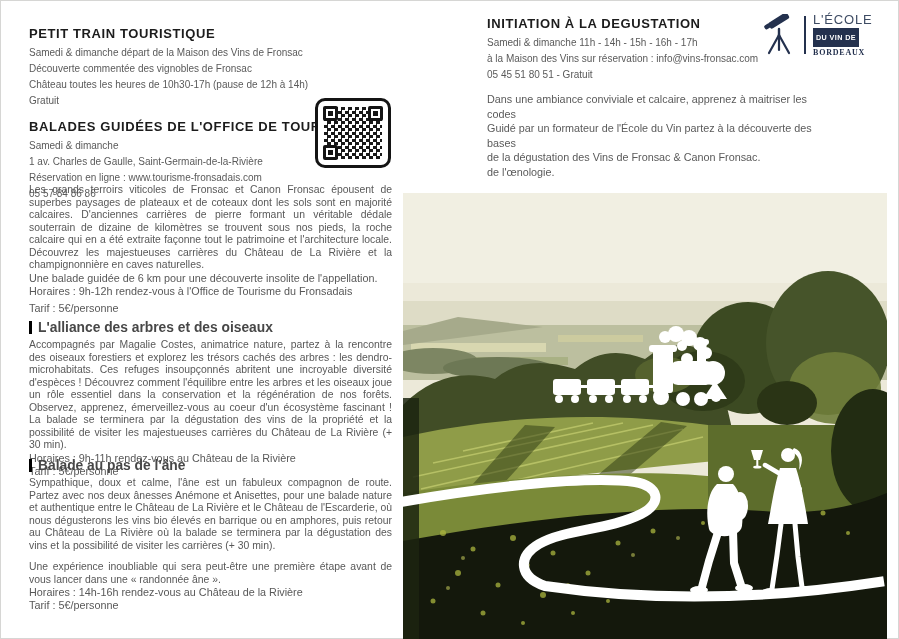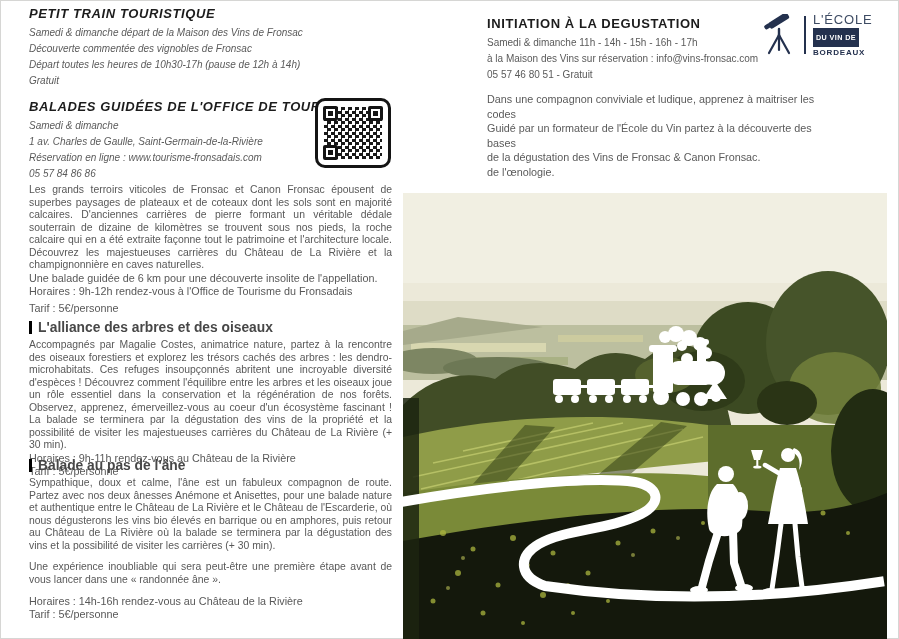--- a/index.html
+++ b/index.html
@@ -11,21 +11,21 @@
 
   
   .block-title{font-size:13px;font-weight:bold;color:#1c1c1c;letter-spacing:.6px;margin:0 0 4px 0;}
   .line{font-size:10px;color:#5a5a5a;line-height:16px;}
   .sec-title{font-size:13.8px;color:#474747;margin:0 0 4px 0;display:flex;align-items:center;}
   .sec-bar{display:inline-block;width:3px;height:13px;background:#000;margin-right:6px;}
   .body-par{font-size:10.4px;color:#585858;line-height:12.5px;text-align:justify;margin:0;}
   .meta{font-size:10.8px;color:#585858;line-height:13px;}
 
   
-  .left-col{position:absolute;left:28px;top:5px;width:363px;font-style:italic;}
+  .left-col{position:absolute;left:28px;top:25px;width:363px;}
   .sec{position:absolute;left:28px;width:363px;}
   .sec1{top:183px;} .sec2{top:319px;} .sec3{top:457px;}
 
   .right-head{position:absolute;left:486px;top:15px;width:300px;}
   .right-intro{position:absolute;left:486px;top:91px;width:330px;}
   .right-intro .line{font-size:10.8px;line-height:14.6px;}
 
   
   .qr{position:absolute;left:314px;top:97px;width:76px;height:70px;box-sizing:border-box;
       border:3px solid #141414;border-radius:10px;background:#fff;padding:6px;}
@@ -36,36 +36,36 @@
       border-radius:2px;box-sizing:border-box;}
   .finder::after{content:"";position:absolute;left:2px;top:2px;width:5px;height:5px;background:#141414;}
   .f-tl{left:-1px;top:-1px;} .f-tr{right:-1px;top:-1px;} .f-bl{left:-1px;bottom:-1px;}
 
   
   .logo{position:absolute;left:760px;top:12px;display:flex;align-items:center;gap:7px;}
   .logo-divider{width:2px;height:38px;background:#24314e;}
   .logo-text{display:flex;flex-direction:column;align-items:flex-start;line-height:1;}
   .logo-l1{font-size:13px;color:#3d4b63;letter-spacing:.8px;margin-bottom:2px;}
   .logo-l2{font-size:7.2px;font-weight:bold;color:#ffffff;background:#24314e;padding:6px 3px;letter-spacing:.4px;}
-  .logo-l3{font-size:8px;font-weight:bold;color:#24314e;letter-spacing:.8px;margin-top:1.5px;}
+  .logo-l3{font-size:8px;font-weight:bold;color:#24314e;letter-spacing:.8px;margin-top:1.5px;font-family:Liberation Serif, serif;}
 
   
   .photo{position:absolute;left:402px;top:192px;width:484px;height:447px;overflow:hidden;background:#ece9d9;}
   .photo svg{display:block;}
 </style>
 </head>
 <body>
 
 <div class="page">
 
   <div class="left-col">
     <h2 class="block-title">PETIT TRAIN TOURISTIQUE</h2>
     <div class="line">Samedi &amp; dimanche départ de la Maison des Vins de Fronsac</div>
     <div class="line">Découverte commentée des vignobles de Fronsac</div>
-    <div class="line">Départ toutes les heures de 10h30-17h (pause de 12h à 14h)</div>
+    <div class="line">Château toutes les heures de 10h30-17h (pause de 12h à 14h)</div>
     <div class="line">Gratuit</div>
 
     <h2 class="block-title" style="margin-top:10px;">BALADES GUIDÉES DE L'OFFICE DE TOURISME</h2>
     <div class="line">Samedi &amp; dimanche</div>
     <div class="line">1 av. Charles de Gaulle, Saint-Germain-de-la-Rivière</div>
     <div class="line">Réservation en ligne : www.tourisme-fronsadais.com</div>
     <div class="line">05 57 84 86 86</div>
   </div>
 
   <div class="qr">
@@ -93,29 +93,29 @@
     <div class="meta">Tarif : 5€/personne</div>
   </div>
 
   <div class="sec sec3">
     <h3 class="sec-title">
       <span class="sec-bar"></span>
       <span>Balade au pas de l'âne</span>
     </h3>
     <p class="body-par">Sympathique, doux et calme, l'âne est un fabuleux compagnon de route. Partez avec nos deux ânesses Anémone et Anisettes, pour une balade nature et authentique entre le Château de La Rivière et le Château de l'Escarderie, où nous dégusterons les vins bio élevés en barrique ou en amphores, puis retour au Château de La Rivière où la balade se terminera par la dégustation des vins et la possibilité de visiter les carrières (+ 30 min).</p>
     <p class="body-par" style="margin-top:9px;">Une expérience inoubliable qui sera peut-être une première étape avant de vous lancer dans une « randonnée âne ».</p>
-    <div class="meta" style="margin-top:9px;">Horaires : 14h-16h rendez-vous au Château de la Rivière</div>
+    <div class="meta" style="">Horaires : 14h-16h rendez-vous au Château de la Rivière</div>
     <div class="meta">Tarif : 5€/personne</div>
   </div>
 
   <div class="right-head">
     <h2 class="block-title">INITIATION À LA DEGUSTATION</h2>
     <div class="line">Samedi &amp; dimanche 11h - 14h - 15h - 16h - 17h</div>
     <div class="line">à la Maison des Vins sur réservation : info@vins-fronsac.com</div>
-    <div class="line">05 57 46 80 51 - Gratuit</div>
+    <div class="line">05 45 51 80 51 - Gratuit</div>
   </div>
 
   <div class="logo">
     <svg width="36" height="42" viewBox="0 0 36 42">
       <g fill="none" stroke="#24314e" stroke-linecap="round">
         <rect x="7" y="3" width="22" height="7" rx="2" fill="#24314e" stroke="none" transform="rotate(-32 18 7)"></rect>
         <rect x="3.5" y="10.5" width="6" height="4.5" rx="1.5" fill="#24314e" stroke="none" transform="rotate(-32 6 13)"></rect>
         <line x1="18" y1="15" x2="18" y2="22" stroke-width="2.4"></line>
         <line x1="18" y1="21" x2="8" y2="39" stroke-width="2.2"></line>
         <line x1="18" y1="21" x2="28" y2="39" stroke-width="2.2"></line>
@@ -124,21 +124,21 @@
     </svg>
     <div class="logo-divider"></div>
     <div class="logo-text">
       <span class="logo-l1">L'ÉCOLE</span>
       <span class="logo-l2">DU VIN DE</span>
       <span class="logo-l3">BORDEAUX</span>
     </div>
   </div>
 
   <div class="right-intro">
-    <div class="line">Dans une compagnon conviviale et ludique, apprenez à maitriser les codes</div>
+    <div class="line">Dans une ambiance conviviale et calcaire, apprenez à maitriser les codes</div>
     <div class="line">Guidé par un formateur de l'École du Vin partez à la découverte des bases</div>
     <div class="line">de la dégustation des Vins de Fronsac &amp; Canon Fronsac.</div>
     <div class="line">de l'œnologie.</div>
   </div>
 
   <div class="photo">
     <svg width="484" height="447" viewBox="0 0 484 447" preserveAspectRatio="none">
 
       <rect x="0" y="0" width="484" height="200" fill="#ece9d9"></rect>
       <rect x="0" y="0" width="484" height="90" fill="#f1efe2"></rect>

